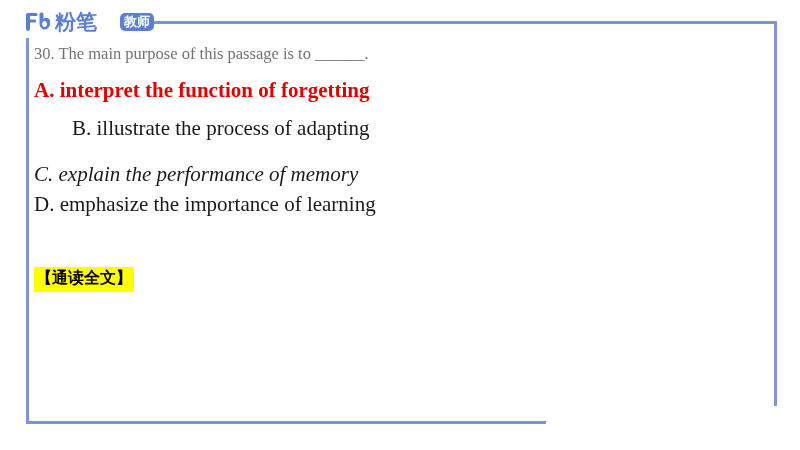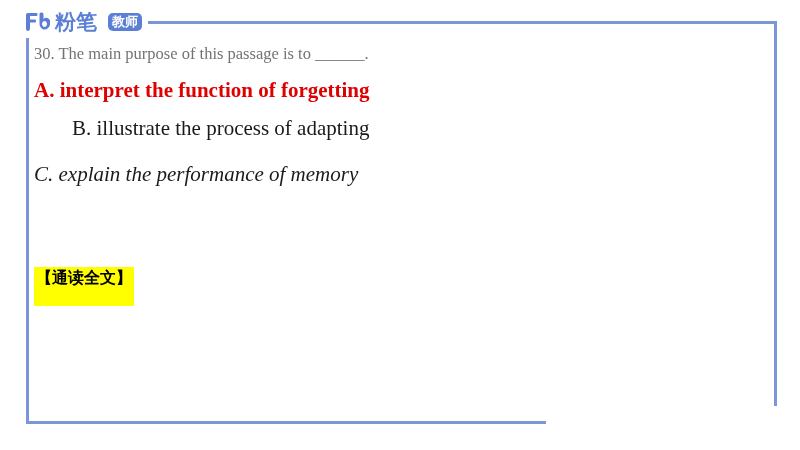--- a/index.html
+++ b/index.html
@@ -79,21 +79,21 @@
   }
   .logo-badge {
     background: #5b7fd4;
     color: #ffffff;
     font-family: "DejaVu Sans", "Liberation Sans", sans-serif;
     font-size: 13px;
     font-weight: 700;
     border-radius: 5px;
     padding: 2px 4px 3px 4px;
     line-height: 13px;
-    margin-left: 6px;
+    margin-left: 18px;
   }
 
   
   .q-stem {
     position: absolute;
     left: 34px;
     top: 43px;
     font-size: 16.5px;
     color: #737373;
     line-height: 21px;
@@ -120,21 +120,21 @@
   .note {
     position: absolute;
     left: 34px;
     top: 267px;
     background: #ffff00;
     color: #000000;
     font-family: "DejaVu Sans", "Liberation Sans", sans-serif;
     font-size: 16px;
     font-weight: 700;
     line-height: 20px;
-    padding: 1px 2px 18px 2px;
+    padding: 1px 2px 4px 2px;
     white-space: nowrap;
   }
 
   
   .footer {
     position: absolute;
     left: 553px;
     top: 409px;
     display: flex;
     align-items: center;
@@ -173,17 +173,18 @@
     </span>
     <span class="logo-word">粉笔</span>
     <span class="logo-badge">教师</span>
   </div>
 
   <div class="q-stem">30. The main purpose of this passage is to ______.</div>
 
   <div class="opt opt-a">A. interpret the function of forgetting</div>
   <div class="opt opt-b">B. illustrate the process of adapting</div>
   <div class="opt opt-c">C. explain the performance of memory</div>
+  <div class="opt opt-d">D. emphasize the importance of learning</div>
 
   <div class="note">【通读全文】</div>
 
 
 </div>
 
 </body></html>

